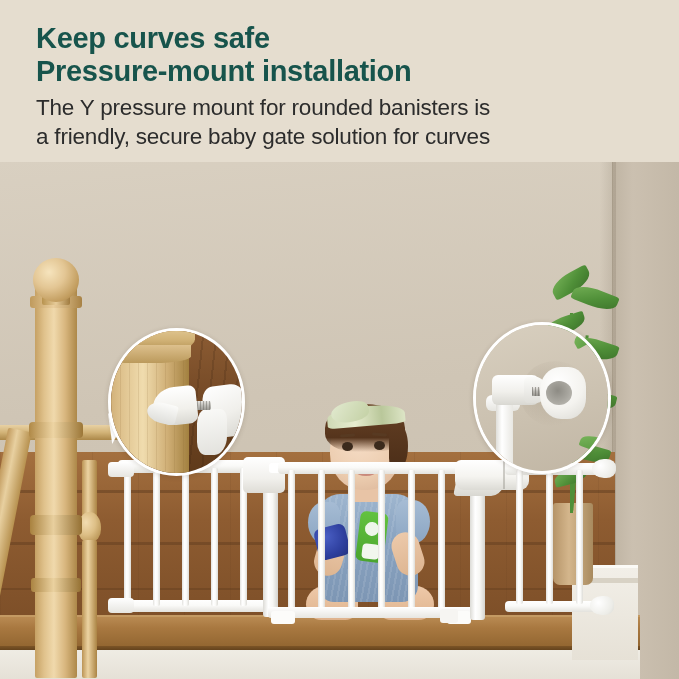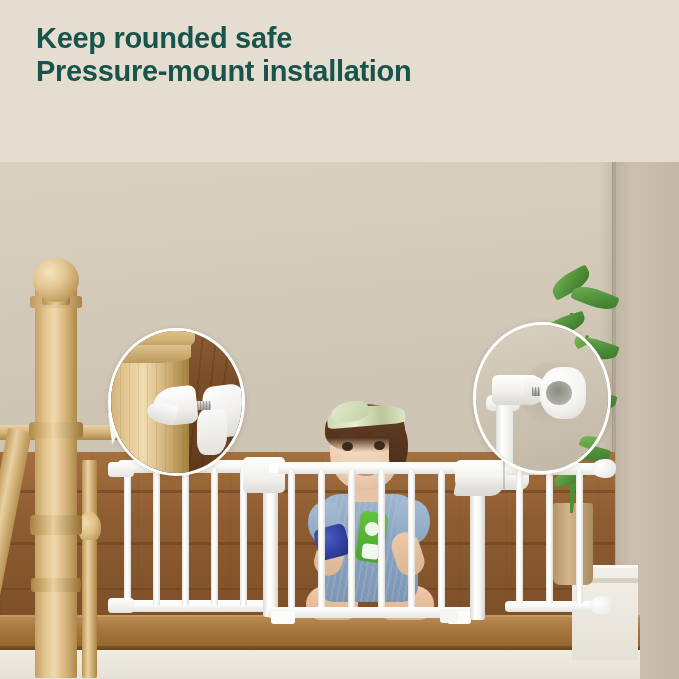--- a/index.html
+++ b/index.html
@@ -764,17 +764,19 @@
       <div class="cr-gatearm"></div>
       <div class="cr-gatearm-tip"></div>
       <div class="cr-bolt"></div>
       <div class="cr-bolt-thread"></div>
       <div class="cr-pad"></div>
       <div class="cr-pad-hole"></div>
     </div>
   </div>
 
   <div class="banner">
-    <div class="headline">Keep rounded safe
+    <div class="headline">Keep curves safe
 Pressure-mount installation</div>
+    <div class="subhead">The Y pressure mount for rounded banisters is
+a friendly, secure baby gate solution for curves</div>
   </div>
 
 </div>
 
 </body></html>

